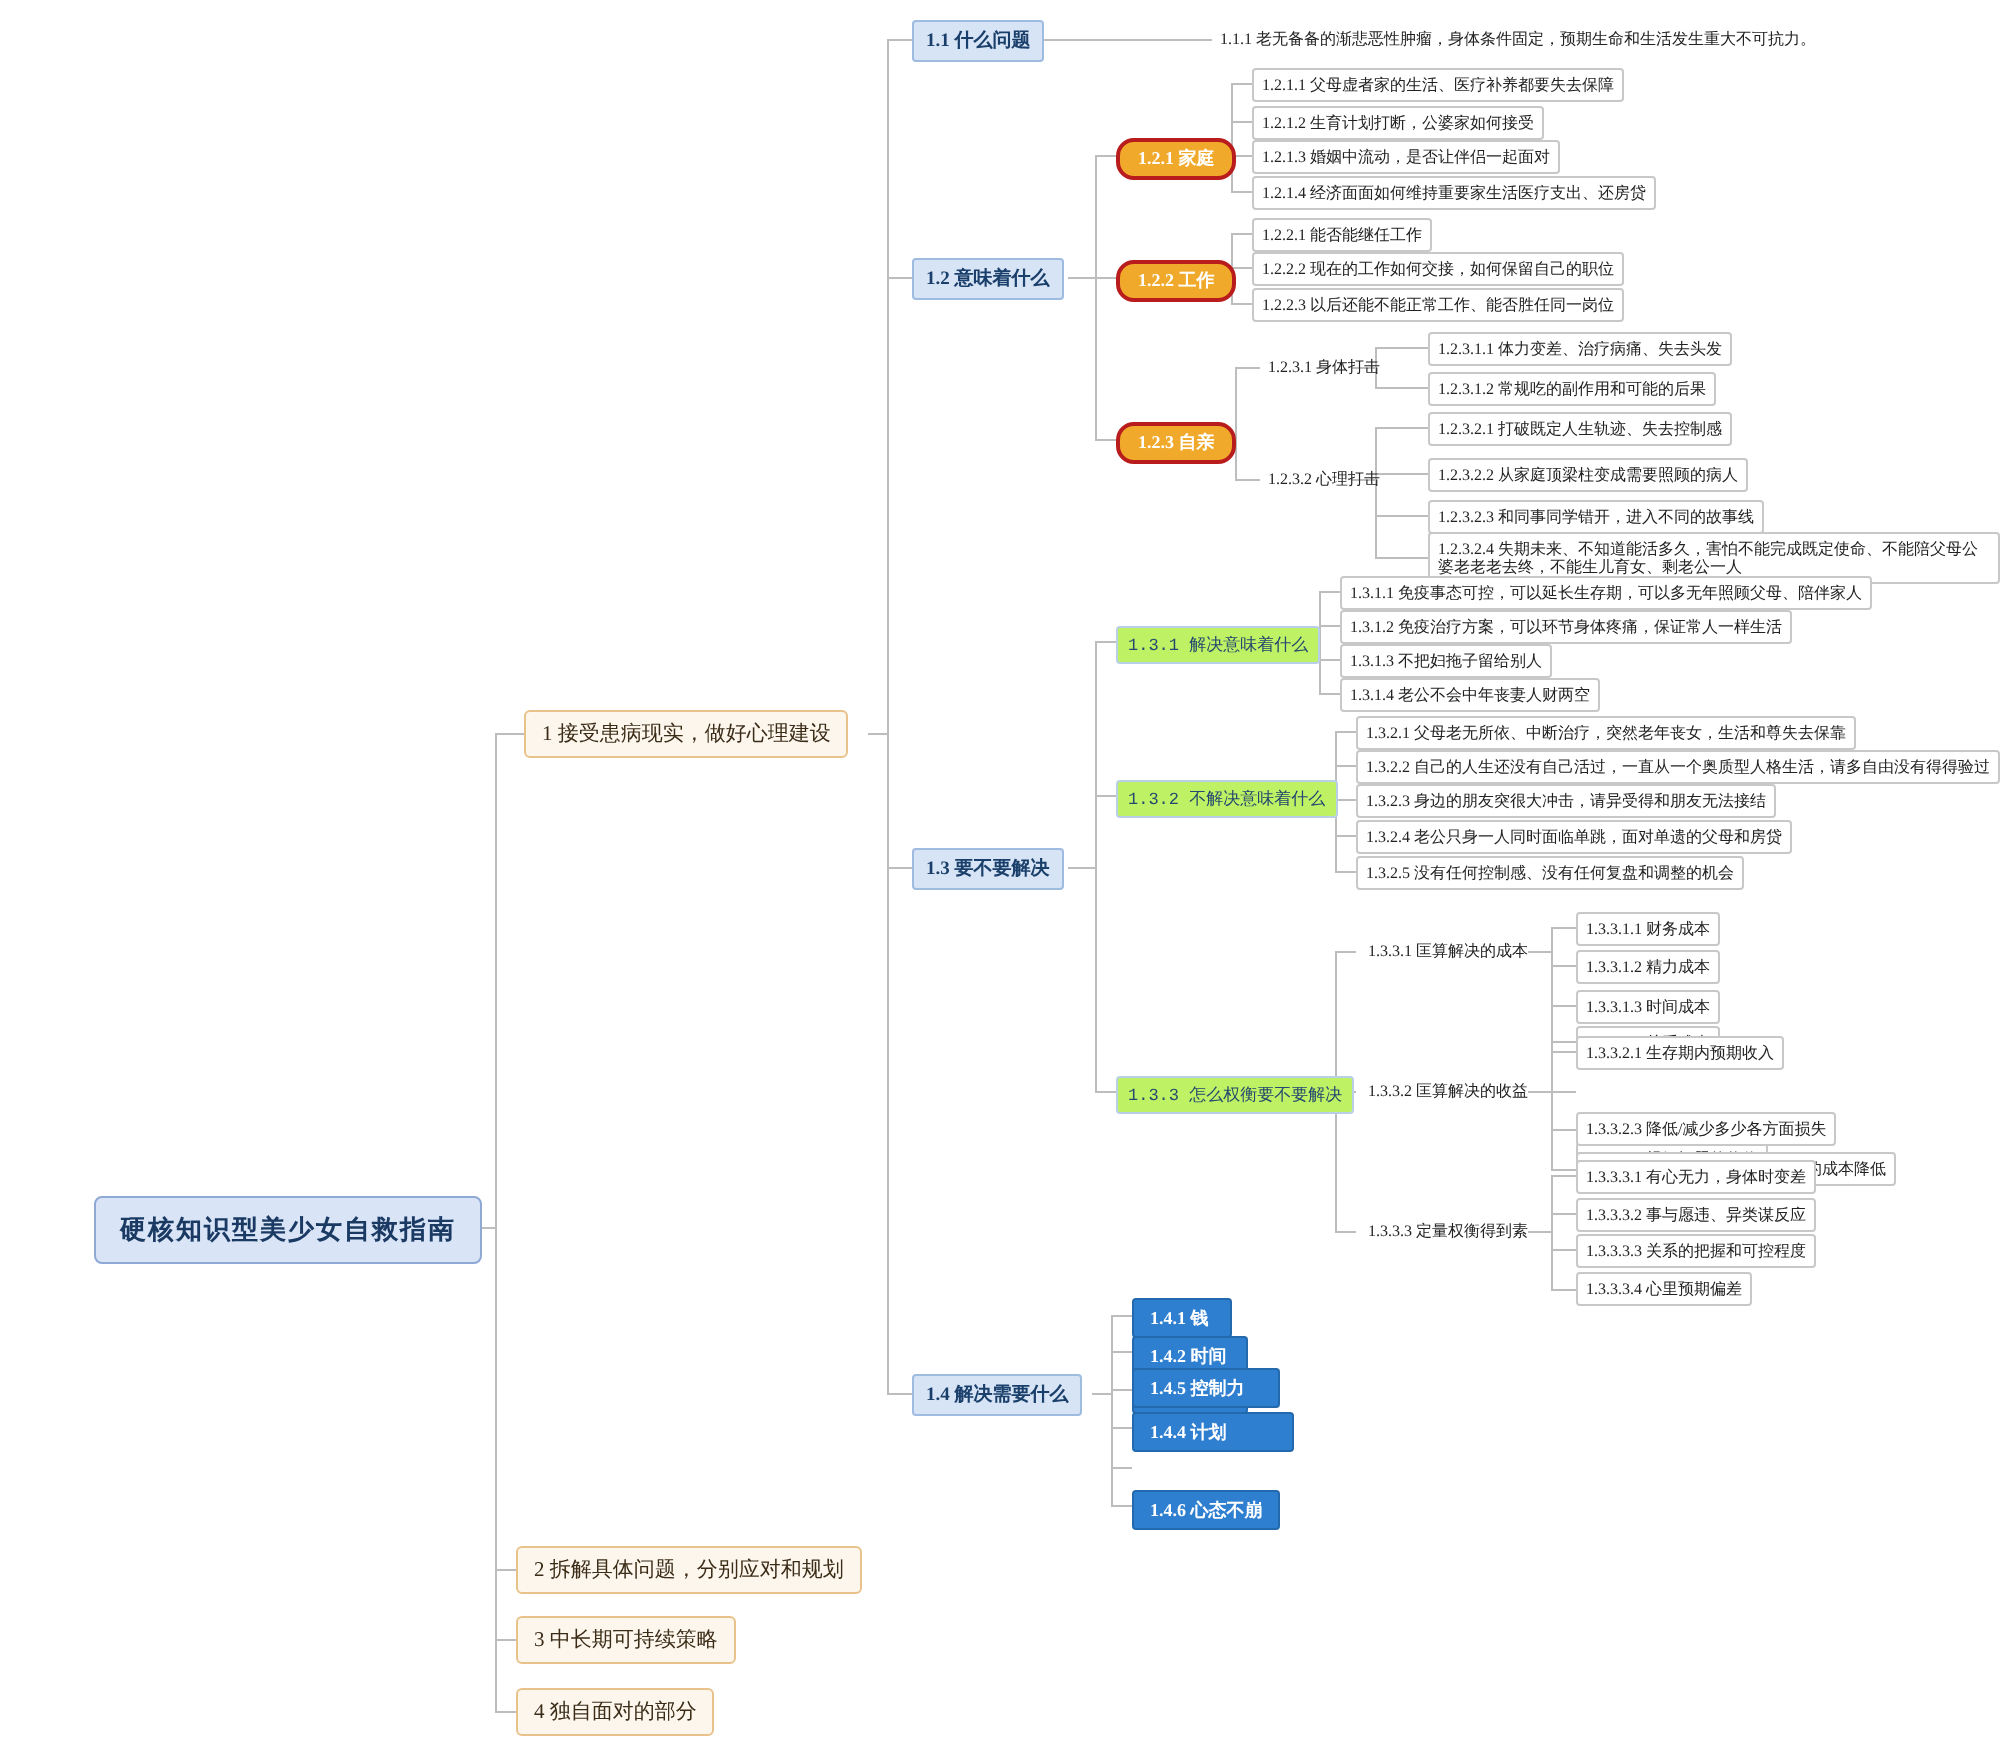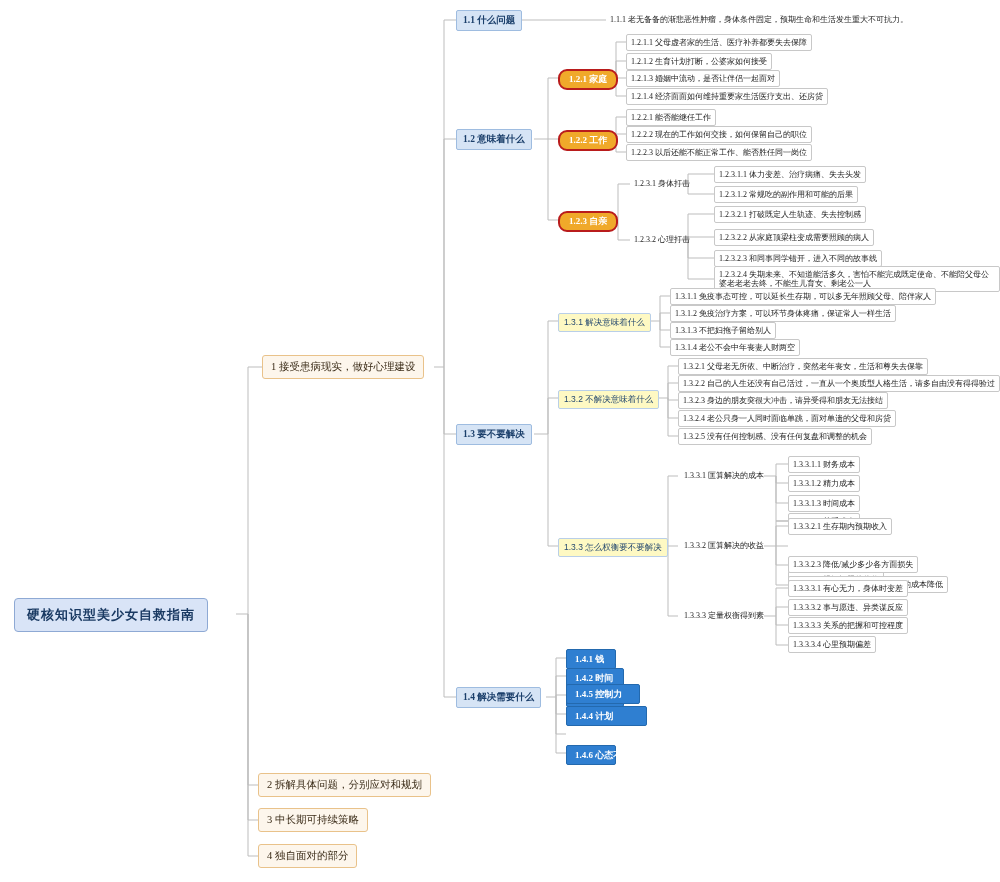--- a/index.html
+++ b/index.html
@@ -23,20 +23,21 @@
   .n-root{
     background:#d9e4f7;
     border:1px solid #8ea9d4;
     border-radius:4px;
     color:#1a3a63;
     font-size:13px;
     font-weight:bold;
     letter-spacing:1px;
     padding:7px 12px;
     font-family:"Liberation Serif","DejaVu Serif",serif;
+    margin-left:33px;
   }
   
   .n-l1{
     background:#fdf6ec;
     border:1px solid #e9c28a;
     border-radius:3px;
     color:#3b2c18;
     font-size:10.5px;
     padding:4px 8px;
     font-family:"Liberation Serif","DejaVu Serif",serif;
@@ -58,27 +59,27 @@
     border:2px solid #b91c1c;
     border-radius:9px;
     color:#ffffff;
     font-size:9px;
     font-weight:bold;
     padding:2px 9px;
     font-family:"Liberation Serif","DejaVu Serif",serif;
   }
   
   .n-tag{
-    background:#fef9c3;
+    background:#bef264;
     border:1px solid #b9cfe8;
     border-radius:2px;
     color:#24486f;
     font-size:8.5px;
     padding:2.5px 5px;
-    font-family:Liberation Sans, sans-serif;
+    font-family:Liberation Mono, monospace;
   }
   
   .n-leaf{
     background:#ffffff;
     border:1px solid #c8c8c8;
     border-radius:2px;
     color:#222;
     font-size:8px;
     padding:2px 4px;
     font-family:"Liberation Serif","DejaVu Serif",serif;
@@ -260,15 +261,15 @@
   <div class="node n-leaf" style="left:788px;top:599px;">1.3.3.3.2 事与愿违、异类谋反应</div>
   <div class="node n-leaf" style="left:788px;top:617px;">1.3.3.3.3 关系的把握和可控程度</div>
   <div class="node n-leaf" style="left:788px;top:636px;">1.3.3.3.4 心里预期偏差</div>
 
   <div class="node n-l2" style="left:456px;top:687px;">1.4 解决需要什么</div>
   <div class="node n-chip" style="left:566px;top:649px;width:50px;">1.4.1 钱</div>
   <div class="node n-chip" style="left:566px;top:668px;width:58px;">1.4.2 时间</div>
   <div class="node n-chip" style="left:566px;top:687px;width:58px;">1.4.3 精力</div>
   <div class="node n-chip" style="left:566px;top:706px;width:81px;">1.4.4 计划</div>
   <div class="node n-chip" style="left:566px;top:684px;width:74px;">1.4.5 控制力</div>
-  <div class="node n-chip" style="left:566px;top:745px;width:50px;">1.4.6 心态不崩</div>
+  <div class="node n-chip" style="left:566px;top:745px;width:74px;">1.4.6 心态不崩</div>
 
 </div>
 
 </body></html>

